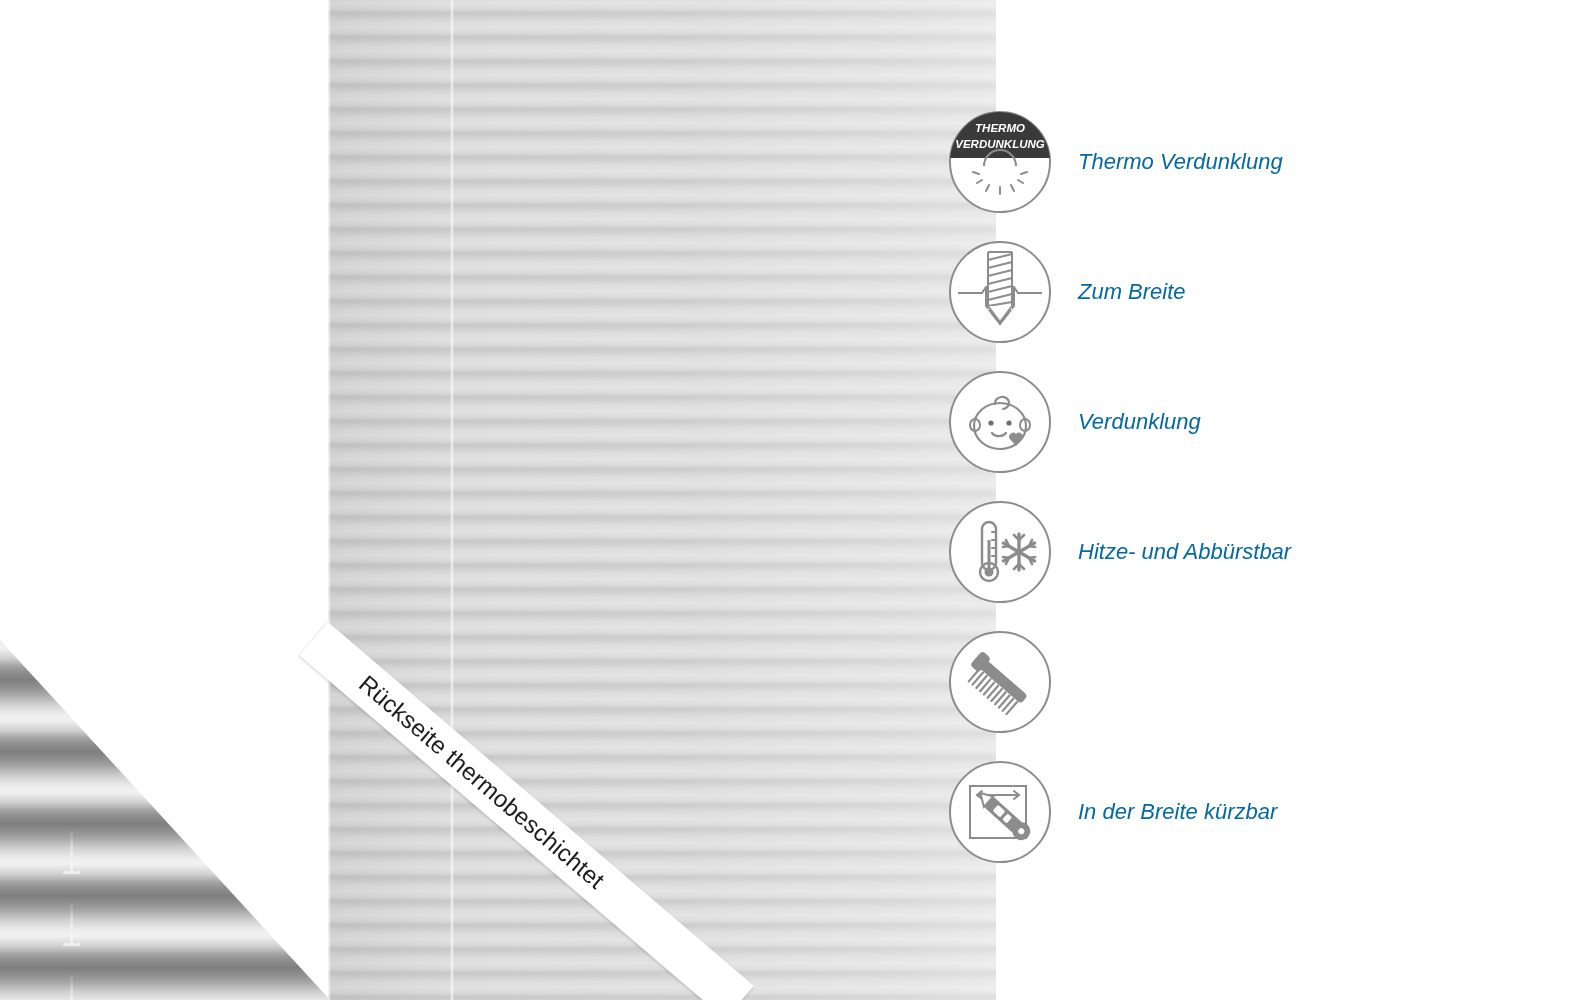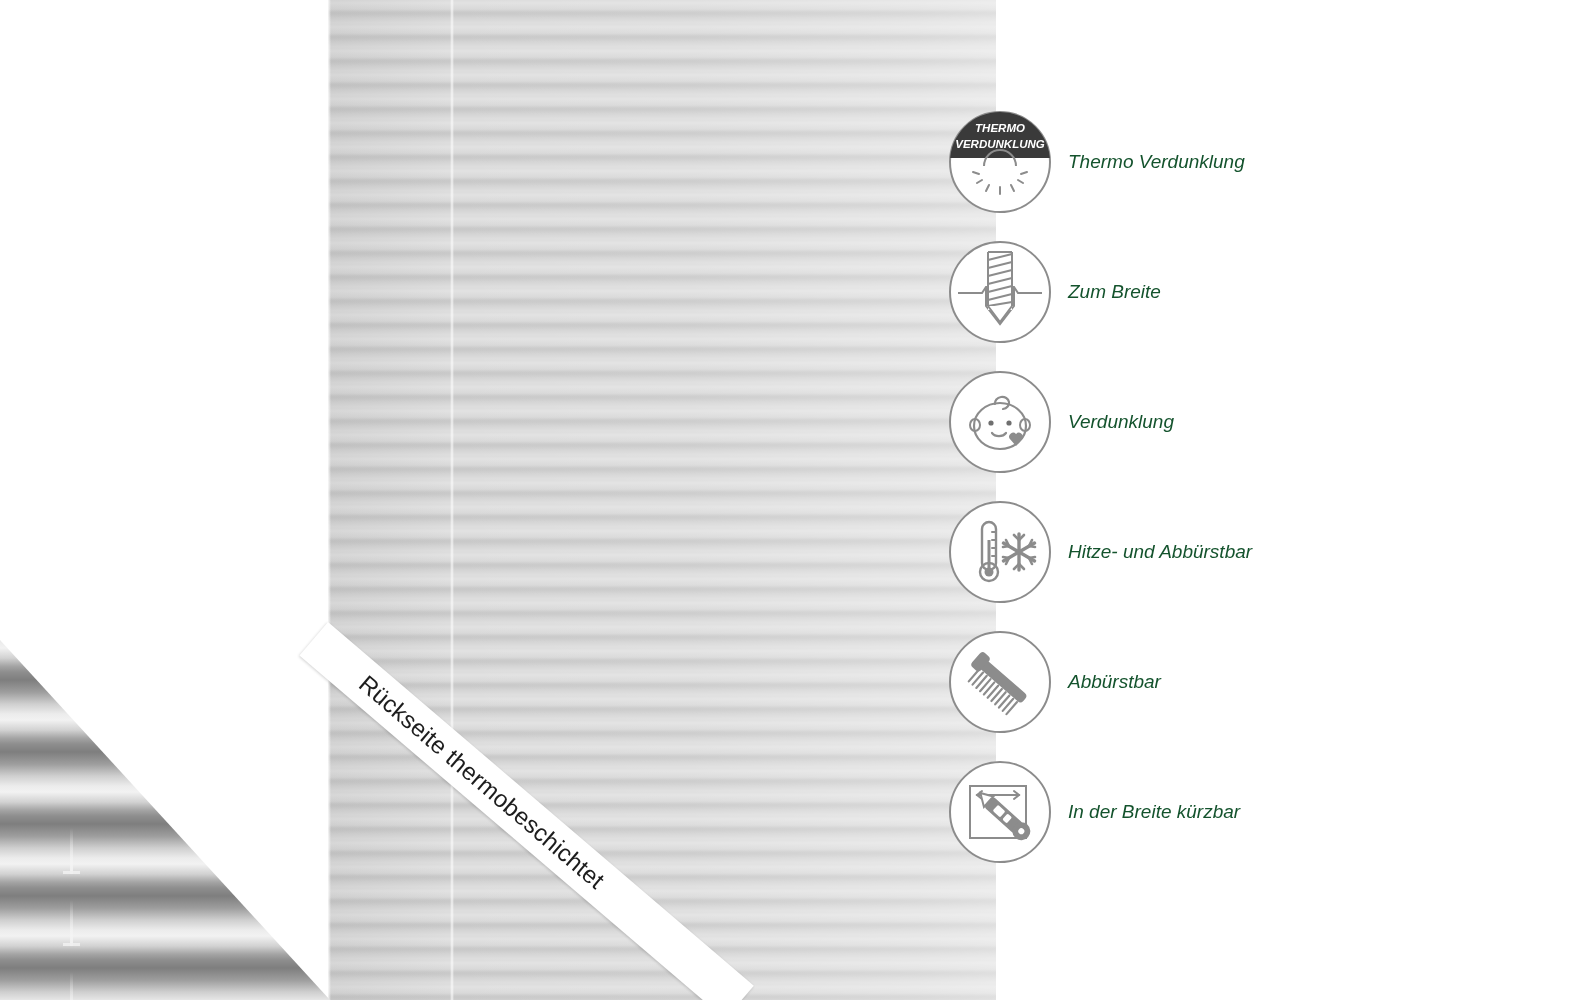--- a/index.html
+++ b/index.html
@@ -105,22 +105,22 @@
   }
   .feature-row{
     position:relative;height:130px;
   }
   .feature-icon{
     position:absolute;left:0;top:0;width:104px;height:104px;
     border-radius:50%;
   }
   .feature-icon svg{display:block;width:104px;height:104px;}
   .feature-label{
-    position:absolute;left:120px;top:0;height:104px;line-height:104px;
-    font-size:19px;color:#14532d;white-space:nowrap;
+    position:absolute;left:130px;top:0;height:104px;line-height:104px;
+    font-size:22px;color:#0369a1;white-space:nowrap;
   }
 </style>
 </head>
 <body>
 
 <div id="stage">
 
   <div id="product-photo">
     <div id="pleat-stripes"></div>
     <div id="pleat-shade"></div>
@@ -266,21 +266,20 @@
               <line x1="53" y1="56" x2="53" y2="72"></line>
               <line x1="58" y1="56" x2="58" y2="72"></line>
               <line x1="63" y1="56" x2="63" y2="72"></line>
               <line x1="68" y1="56" x2="68" y2="72"></line>
               <line x1="73" y1="56" x2="73" y2="72"></line>
               <line x1="78" y1="56" x2="78" y2="72"></line>
             </g>
           </g>
         </svg>
       </div>
-      <div class="feature-label">Abbürstbar</div>
     </div>
 
     <div class="feature-row">
       <div class="feature-icon">
         <svg viewBox="0 0 104 104">
           <circle cx="52" cy="52" r="50" fill="#ffffff" stroke="#8c8c8c" stroke-width="2"></circle>
           <rect x="22" y="26" width="56" height="52" fill="none" stroke="#8c8c8c" stroke-width="2"></rect>
           <g stroke="#8c8c8c" stroke-width="2" stroke-linecap="round">
             <line x1="29" y1="35" x2="71" y2="35"></line>
             <polyline points="34,31 29,35 34,39" fill="none"></polyline>

